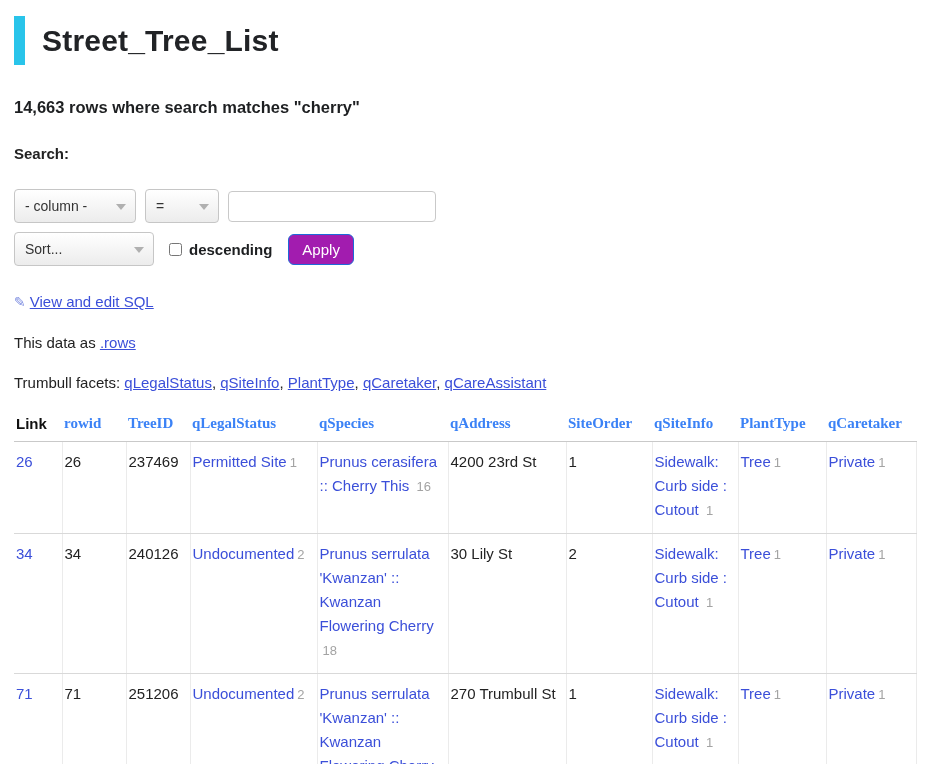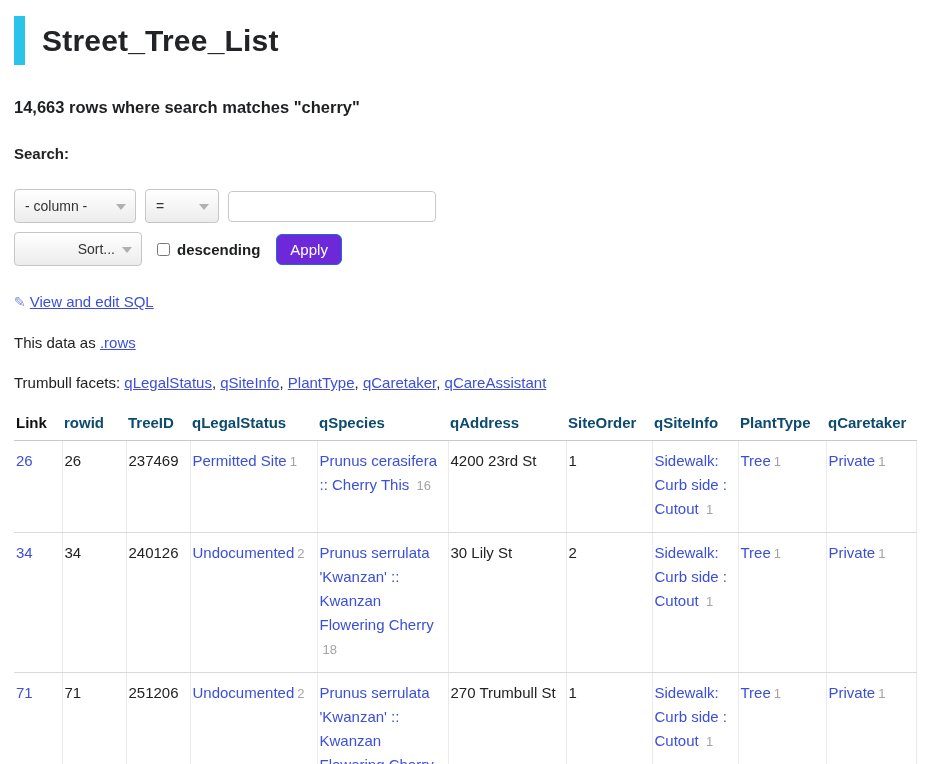--- a/index.html
+++ b/index.html
@@ -39,45 +39,45 @@
   }
   select {
     -webkit-appearance: none; appearance: none;
     background: linear-gradient(#ffffff, #ececec);
     border: 1px solid #c6c6c6; border-radius: 4px;
     height: 34px; font-size: 14px; color: #333; padding: 0 26px 0 10px;
     font-family: "Liberation Sans", sans-serif; outline: none;
   }
   .sel-col { width: 122px; }
   .sel-op  { width: 74px; }
-  .sel-sort{ width: 128px; text-align: right; }
+  .sel-sort{ width: 140px; }
   .filter-value-input {
     width: 208px; height: 31px; border: 1px solid #c9c9c9; border-radius: 4px;
     font-size: 14px; padding: 0 10px; outline: none;
     font-family: "Liberation Sans", sans-serif;
   }
   .desc-wrap { display: flex; align-items: center; margin: 0 16px 0 6px; }
   .desc-wrap input { width: 13px; height: 13px; margin-right: 7px; }
   .desc-wrap span { font-size: 15px; font-weight: bold; color: #1d1f21; }
   .apply-btn {
-    background: #6d28d9; color: #fff; border: 1px solid #1e6ad8; border-radius: 6px;
+    background: #a21caf; color: #fff; border: 1px solid #1e6ad8; border-radius: 6px;
     font-size: 15px; padding: 6px 13px; cursor: pointer;
     font-family: "Liberation Sans", sans-serif;
   }
 
   
   .sql-line { margin-top: 27px; font-size: 15px; }
   .pencil { color: #7c8ce0; margin-right: 4px; font-size: 14px; display: inline-block; }
   .json-line { margin-top: 24px; font-size: 15px; color: #222; }
   .facets-line { margin-top: 23px; font-size: 15px; color: #222; }
 
   
   table { border-collapse: collapse; margin-top: 19px; table-layout: fixed; width: 902px; }
   th { text-align: left; font-size: 15px; font-weight: bold; padding: 4px 8px 9px 2px; white-space: nowrap; }
-  th a { color: #0c4a6e; }
+  th a { color: #3b82f6; font-family: Liberation Serif, serif; }
   th.link-col { color: #111; }
   thead th { border-bottom: 1px solid #c9c9c9; }
   td {
     vertical-align: top; font-size: 15px; line-height: 24px;
     padding: 8px 8px 10px 2px; color: #222;
     border-bottom: 1px solid #d9d9d9; border-right: 1px solid #ebebeb;
   }
   td:first-child { border-left: none; }
   .count { color: #a3a3a3; font-size: 13px; margin-left: 3px; }
   col.c-link { width: 48px; } col.c-rowid { width: 64px; } col.c-treeid { width: 64px; }

